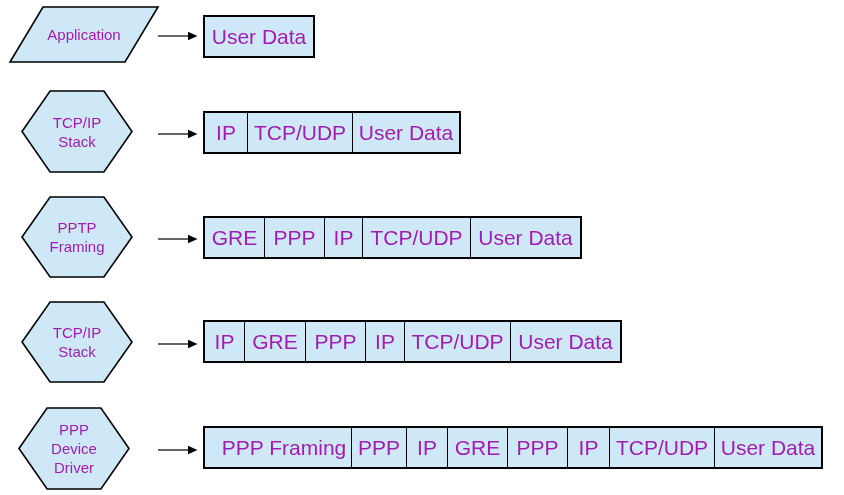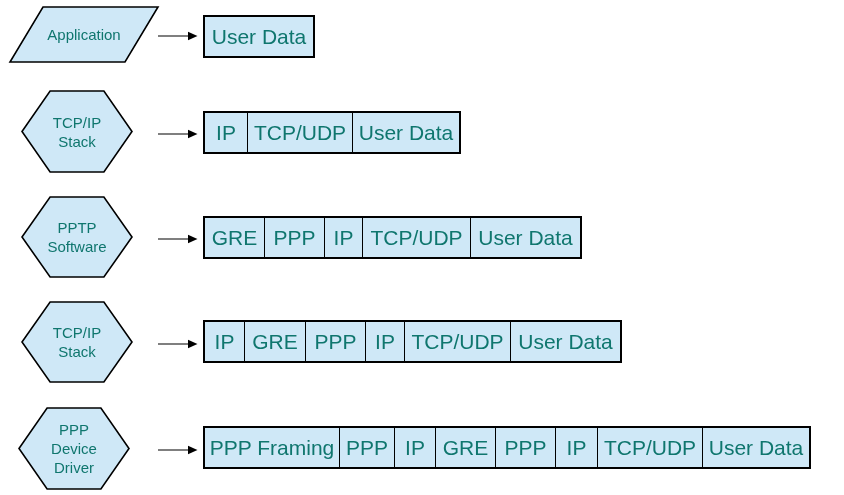--- a/index.html
+++ b/index.html
@@ -1,18 +1,18 @@
 <!DOCTYPE html>
 <html><head>
 <meta charset="utf-8">
 <style>
   html,body{margin:0;padding:0;background:#ffffff;}
   #diagram{
     position:relative;width:844px;height:495px;background:#ffffff;
-    font-family:"Liberation Sans",sans-serif;color:#0f766e;overflow:hidden;border-radius:17px;
+    font-family:"Liberation Sans",sans-serif;color:#a21caf;overflow:hidden;
   }
   .shape-wrap{position:absolute;}
   .shape-wrap svg{position:absolute;left:0;top:0;}
   .shape-label{
     position:absolute;left:0;top:0;right:0;bottom:0;
     display:flex;align-items:center;justify-content:center;
     text-align:center;font-size:15px;line-height:19px;white-space:pre-line;
   }
   .arrow{position:absolute;width:40px;height:12px;}
   .strip{
@@ -56,21 +56,21 @@
     <div class="strip" style="left: 203px; top: 111px; height: 43px; background: rgb(207, 232, 247); border-color: rgb(0, 0, 0);">
       <div class="seg" style="width: 42px;">IP</div>
       <div class="seg seg-div" style="width: 105px;">TCP/UDP</div>
       <div class="seg seg-div" style="width: 107px;">User Data</div>
     </div>
     <div class="shape-wrap" style="left: 21px; top: 196px; width: 112px; height: 82px;">
       <svg width="112" height="82" viewBox="0 0 112 82">
         <polygon points="1,41 29.1,1 82.9,1 111,41 82.9,81 29.1,81" fill="#cfe8f7" stroke="#000000" stroke-width="1.6"></polygon>
       </svg>
       <div class="shape-label">PPTP
-Software</div>
+Framing</div>
     </div>
     <div class="arrow" style="left: 158px; top: 231px;"><svg width="40" height="12" viewBox="0 0 40 12">
         <line x1="0" y1="6" x2="30" y2="6" stroke="#000000" stroke-width="1.2"></line>
         <polygon points="30,1.8 39.5,6 30,10.2" fill="#000000"></polygon>
       </svg></div>
     <div class="strip" style="left: 203px; top: 216px; height: 43px; background: rgb(207, 232, 247); border-color: rgb(0, 0, 0);">
       <div class="seg" style="width: 59px;">GRE</div>
       <div class="seg seg-div" style="width: 60px;">PPP</div>
       <div class="seg seg-div" style="width: 38px;">IP</div>
       <div class="seg seg-div" style="width: 108px;">TCP/UDP</div>
@@ -100,21 +100,21 @@
         <polygon points="1,41.5 29.1,1 82.9,1 111,41.5 82.9,82 29.1,82" fill="#cfe8f7" stroke="#000000" stroke-width="1.6"></polygon>
       </svg>
       <div class="shape-label">PPP
 Device
 Driver</div>
     </div>
     <div class="arrow" style="left: 158px; top: 442px;"><svg width="40" height="12" viewBox="0 0 40 12">
         <line x1="0" y1="6" x2="30" y2="6" stroke="#000000" stroke-width="1.2"></line>
         <polygon points="30,1.8 39.5,6 30,10.2" fill="#000000"></polygon>
       </svg></div>
-    <div class="strip" style="left: 203px; top: 426px; height: 43px; background: rgb(207, 232, 247); border-color: rgb(0, 0, 0);">
+    <div class="strip" style="left: 203px; top: 426px; height: 43px; background: rgb(207, 232, 247); border-color: rgb(0, 0, 0); padding-left: 12px;">
       <div class="seg" style="width: 134px;">PPP Framing</div>
       <div class="seg seg-div" style="width: 55px;">PPP</div>
       <div class="seg seg-div" style="width: 41px;">IP</div>
       <div class="seg seg-div" style="width: 60px;">GRE</div>
       <div class="seg seg-div" style="width: 60px;">PPP</div>
       <div class="seg seg-div" style="width: 42px;">IP</div>
       <div class="seg seg-div" style="width: 105px;">TCP/UDP</div>
       <div class="seg seg-div" style="width: 107px;">User Data</div>
     </div>
   </div>

